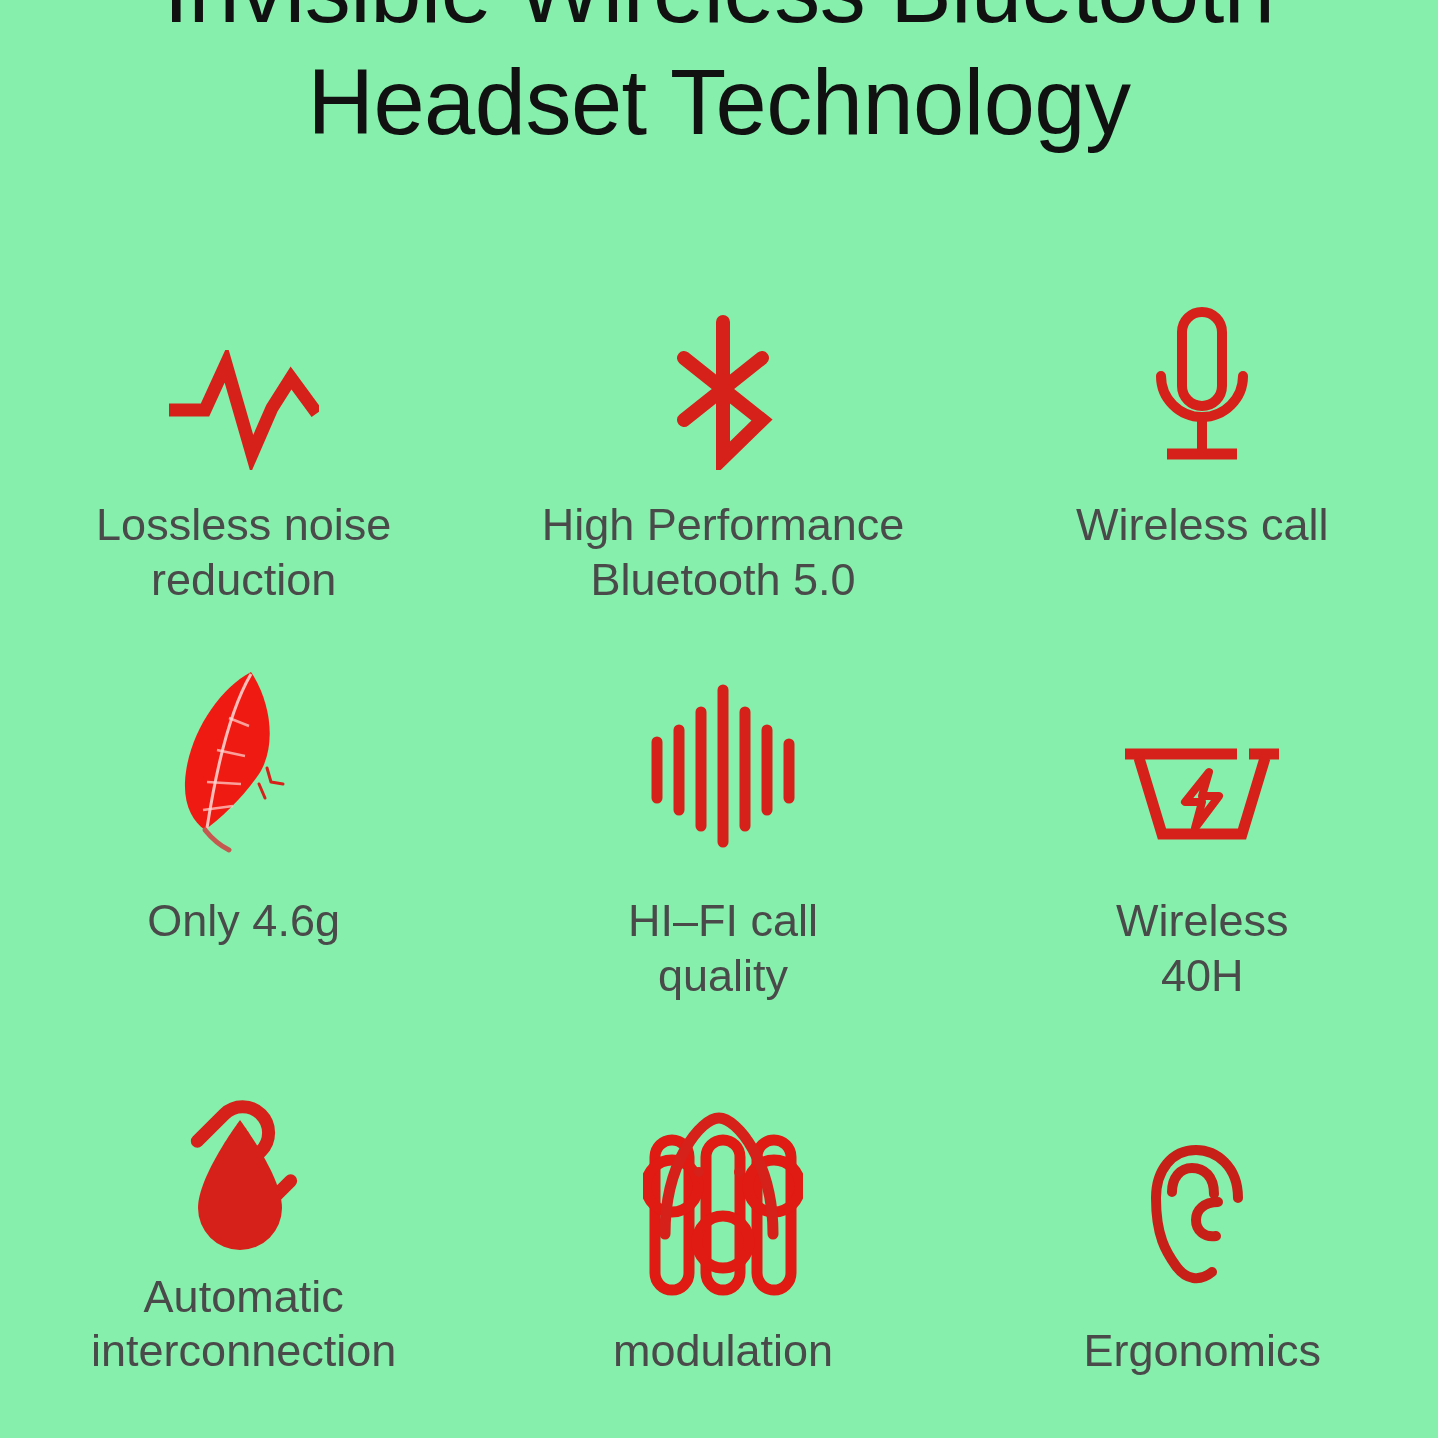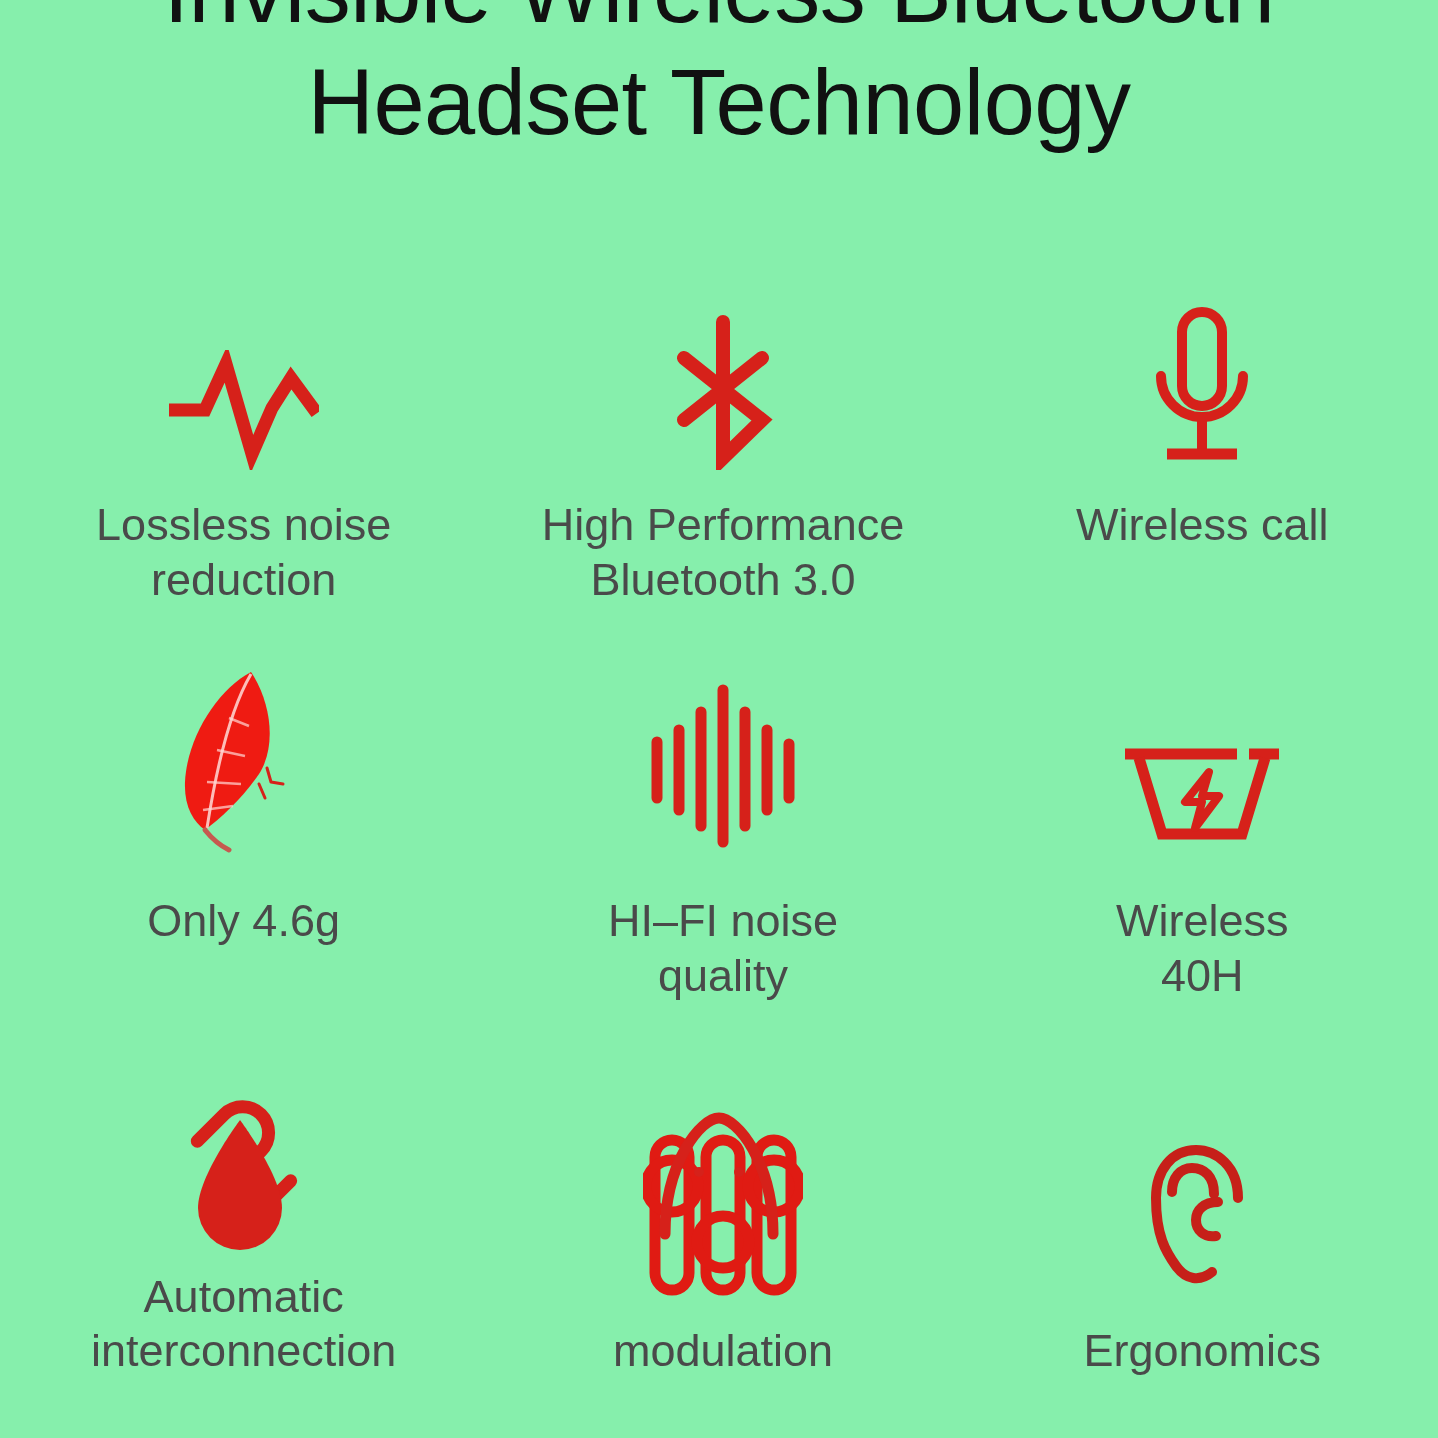--- a/index.html
+++ b/index.html
@@ -104,21 +104,21 @@
 reduction</div>
       </div>
 
       <div class="feature-cell">
         <div class="icon-box">
           <svg width="130" height="160" viewBox="0 0 130 160">
             <path d="M65 12 L65 148 L104 110 L26 48 M26 110 L104 48" fill="none" stroke="#d6211a" stroke-width="14" stroke-linecap="round" stroke-linejoin="miter"></path>
           </svg>
         </div>
         <div class="feature-label">High Performance
-Bluetooth 3.0</div>
+Bluetooth 5.0</div>
       </div>
 
       <div class="feature-cell">
         <div class="icon-box">
           <svg width="130" height="166" viewBox="0 0 130 166">
             <rect x="45" y="8" width="40" height="94" rx="20" ry="20" fill="none" stroke="#d6211a" stroke-width="10"></rect>
             <path d="M24 72 a41 41 0 0 0 82 0" fill="none" stroke="#d6211a" stroke-width="10" stroke-linecap="round"></path>
             <line x1="65" y1="113" x2="65" y2="146" stroke="#d6211a" stroke-width="10"></line>
             <line x1="30" y1="150" x2="100" y2="150" stroke="#d6211a" stroke-width="11" stroke-linecap="butt"></line>
           </svg>
@@ -150,21 +150,21 @@
               <line x1="14" y1="68" x2="14" y2="124"></line>
               <line x1="36" y1="56" x2="36" y2="136"></line>
               <line x1="58" y1="38" x2="58" y2="152"></line>
               <line x1="80" y1="16" x2="80" y2="168"></line>
               <line x1="102" y1="38" x2="102" y2="152"></line>
               <line x1="124" y1="56" x2="124" y2="136"></line>
               <line x1="146" y1="70" x2="146" y2="124"></line>
             </g>
           </svg>
         </div>
-        <div class="feature-label">HI–FI noise
+        <div class="feature-label">HI–FI call
 quality</div>
       </div>
 
       <div class="feature-cell">
         <div class="icon-box">
           <svg width="170" height="120" viewBox="0 0 170 120">
             <line x1="8" y1="20" x2="120" y2="20" stroke="#d6211a" stroke-width="11" stroke-linecap="butt"></line>
             <line x1="132" y1="20" x2="162" y2="20" stroke="#d6211a" stroke-width="11" stroke-linecap="butt"></line>
             <path d="M22 24 L45 100 L125 100 L148 24" fill="none" stroke="#d6211a" stroke-width="11" stroke-linejoin="miter" stroke-linecap="butt"></path>
             <path d="M92 38 L68 68 L85 68 L78 94 L102 62 L85 62 Z" fill="none" stroke="#d6211a" stroke-width="8" stroke-linejoin="round"></path>

